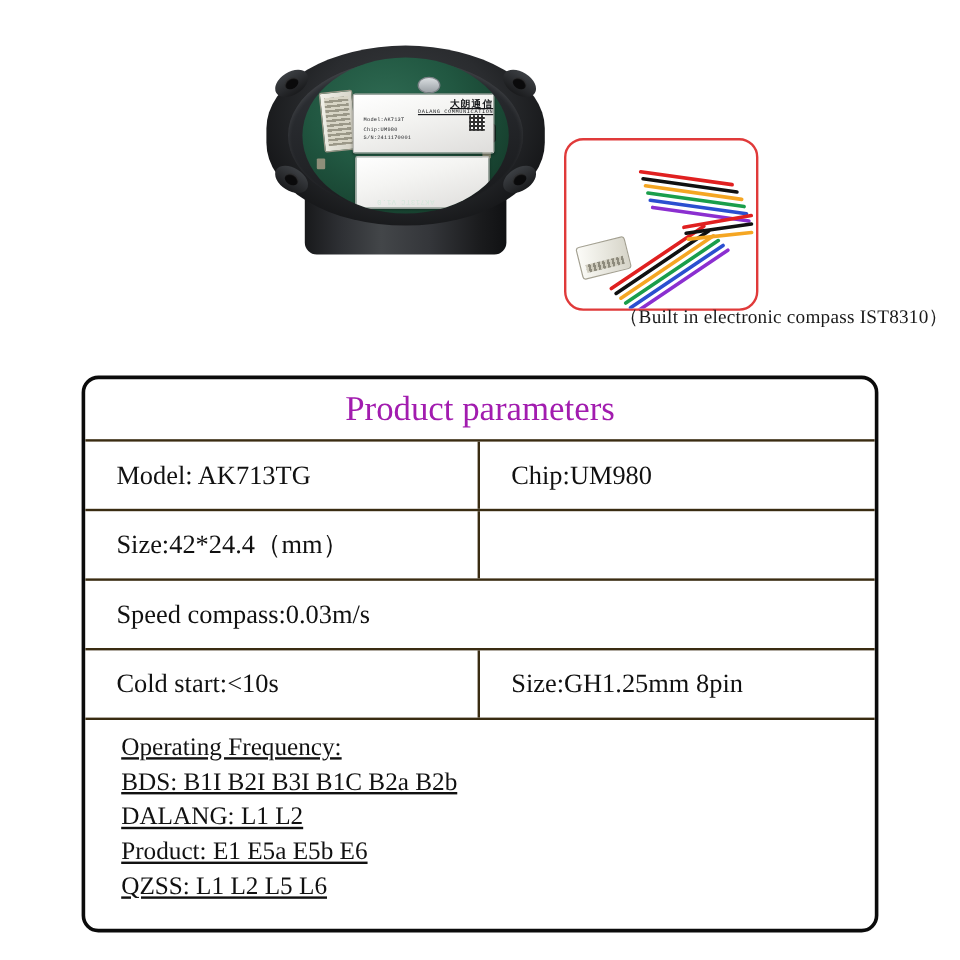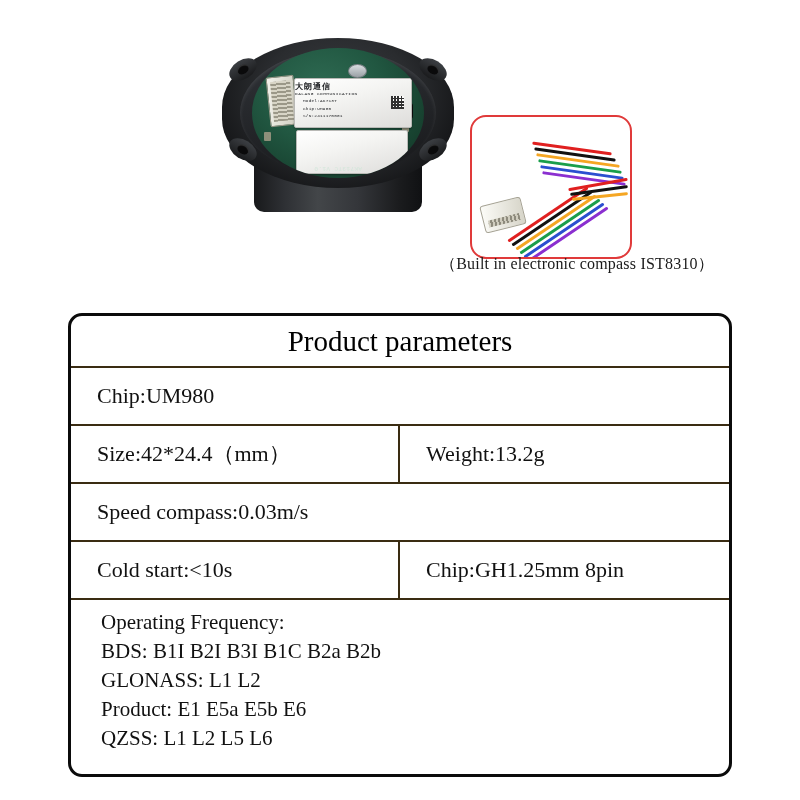--- a/index.html
+++ b/index.html
@@ -90,22 +90,22 @@
     border:1px solid #b9b9b6;
     box-shadow:0 1px 2px rgba(0,0,0,.32);
   }
   .shield-top{
     left:42px;top:30px;width:116px;height:48px;border-radius:2px;
   }
   .shield-bot{
     left:44px;top:82px;width:110px;height:42px;border-radius:2px;
   }
   .shield-top .lbl{
-    position:absolute;left:0;right:0;top:4px;text-align:left;
-    color:#15171a;line-height:1.12;
+    position:absolute;left:0;right:0;top:4px;text-align:right;
+    color:#15171a;line-height:1.12;text-decoration:underline;
   }
   .cn-name{font-size:8px;letter-spacing:1px;font-weight:bold;}
   .en-name{font-family:"Liberation Mono", monospace;font-size:4.4px;letter-spacing:.5px;}
   .lbl-lines{
     position:absolute;left:8px;top:18px;text-align:left;
     font-family:"Liberation Mono", monospace;font-size:4.4px;line-height:1.75;
     color:#1b1d20;letter-spacing:.2px;
   }
   .qr{
     position:absolute;right:7px;top:17px;width:13px;height:13px;
@@ -132,43 +132,43 @@
     border:1px solid #a5a293;border-radius:3px;transform:rotate(-14deg);
   }
   .conn-plug::after{
     content:"";position:absolute;left:4px;top:15px;right:4px;height:7px;
     background:repeating-linear-gradient(90deg,#cfccbe 0 2px,#8d8a7c 2px 4px);
   }
 
   
   #caption{
     position:absolute;left:440px;top:254px;width:350px;
-    font-size:16px;color:#1a1a1a;letter-spacing:.2px;white-space:nowrap;
+    font-size:16px;color:#1a1a1a;letter-spacing:.2px;white-space:nowrap;text-align:right;
   }
 
   
   #params{
     position:absolute;left:68px;top:313px;width:664px;height:464px;
     border:3px solid #0b0b0b;border-radius:14px;background:#fff;
     box-sizing:border-box;overflow:hidden;
   }
   #params-title{
     height:50px;line-height:50px;text-align:center;
-    font-size:29px;color:#000000;
+    font-size:29px;color:#a21caf;
     border-bottom:2px solid #3a2c12;
   }
   .prow{display:flex;border-bottom:2px solid #3a2c12;height:56px;}
   .pcell{
     flex:0 0 50%;box-sizing:border-box;
     display:flex;align-items:center;
     font-size:22px;color:#111;padding-left:26px;
   }
   .pcell.left{border-right:2px solid #3a2c12;}
   .pfreq{
-    padding:8px 0 0 30px;font-size:21px;color:#111;line-height:1.38;
+    padding:8px 0 0 30px;font-size:21px;color:#111;line-height:1.38;text-decoration:underline;
   }
   .pfreq div{white-space:nowrap;}
 </style>
 </head>
 <body>
 
 <div id="photo-area">
 
   <div class="device">
     <div class="barrel"></div>
@@ -241,34 +241,34 @@
     <div class="conn-plug"></div>
   </div>
 
   <div id="caption">（Built in electronic compass IST8310）</div>
 </div>
 
 <div id="params">
   <div id="params-title">Product parameters</div>
 
   <div class="prow">
+    <div class="pcell left">Model: AK713TG</div>
     <div class="pcell">Chip:UM980</div>
   </div>
   <div class="prow">
     <div class="pcell left">Size:42*24.4（mm）</div>
-    <div class="pcell">Weight:13.2g</div>
   </div>
   <div class="prow">
     <div class="pcell">Speed compass:0.03m/s</div>
   </div>
   <div class="prow">
     <div class="pcell left">Cold start:&lt;10s</div>
-    <div class="pcell">Chip:GH1.25mm 8pin</div>
+    <div class="pcell">Size:GH1.25mm 8pin</div>
   </div>
 
   <div class="pfreq">
     <div>Operating Frequency:</div>
     <div>BDS: B1I B2I B3I B1C B2a B2b</div>
-    <div>GLONASS: L1 L2</div>
+    <div>DALANG: L1 L2</div>
     <div>Product: E1 E5a E5b E6</div>
     <div>QZSS: L1 L2 L5 L6</div>
   </div>
 </div>
 
 </body></html>

